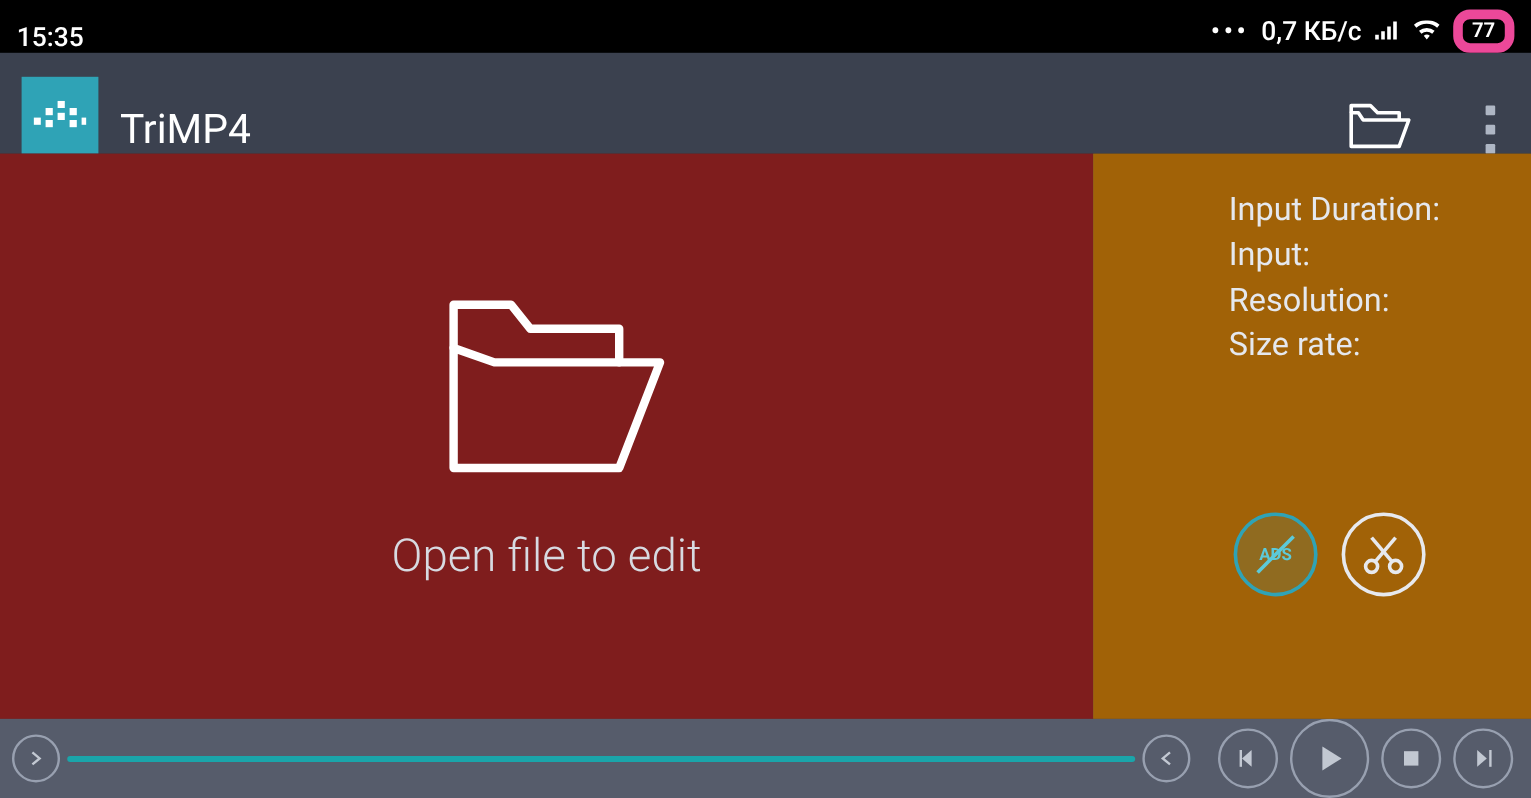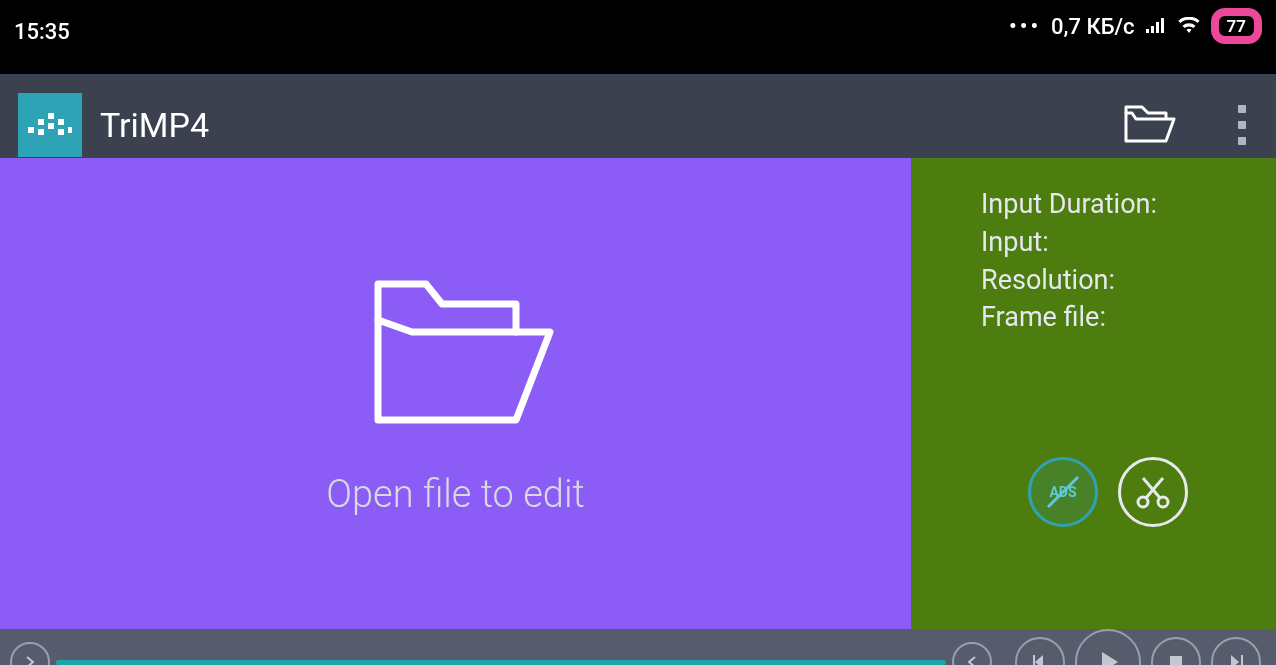--- a/index.html
+++ b/index.html
@@ -25,23 +25,22 @@
     padding: 0px 8px;
     font-size: 17px;
     font-weight: 600;
   }
 
   
   .app-header {
     height: 84px;
     background: #3b414f;
     display: flex;
-    align-items: center;
+    align-items: flex-end;
     padding: 17px 30px 0 18px;
-    margin-top: 30px;
   }
   .app-logo {
     width: 64px;
     height: 64px;
     background: #2fa3b6;
     display: flex;
     align-items: center;
     justify-content: center;
     margin-right: 18px;
   }
@@ -52,33 +51,33 @@
 
   
   .main {
     height: 471px;
     display: flex;
     background: #565c6b;
   }
   .preview-area {
     width: 911px;
     height: 100%;
-    background: #8b5cf6;
+    background: #7f1d1d;
     display: flex;
     flex-direction: column;
     align-items: center;
     justify-content: center;
     gap: 40px;
   }
   .preview-text { color: #d7dae1; font-size: 38px; font-weight: 300; }
 
   .side-panel {
     flex: 1;
-    background: #4d7c0f;
-    padding: 28px 0 0 70px;
+    background: #a16207;
+    padding: 28px 0 0 113px;
     position: relative;
   }
   .info-line { color: #e5e8ee; font-size: 27px; font-weight: 400; line-height: 1.4; }
   .action-buttons {
     position: absolute;
     bottom: 102px;
     left: 0;
     width: 100%;
     display: flex;
     align-items: center;
@@ -201,21 +200,21 @@
         <path d="M22 48 L22 148 L160 148 L194 60 L56 60 Z"></path>
       </svg>
     </span>
     <div class="preview-text">Open file to edit</div>
   </div>
 
   <div class="side-panel">
     <div class="info-line">Input Duration:</div>
     <div class="info-line">Input:</div>
     <div class="info-line">Resolution:</div>
-    <div class="info-line">Frame file:</div>
+    <div class="info-line">Size rate:</div>
 
     <div class="action-buttons">
       <div class="circle-btn ads-btn">
         <svg width="46" height="46" viewBox="0 0 46 46">
           <text x="23" y="28" text-anchor="middle" fill="#5ccad9" font-size="14" font-weight="bold">ADS</text>
           <line x1="8" y1="38" x2="38" y2="8" stroke="#5ccad9" stroke-width="3"></line>
         </svg>
       </div>
       <div class="circle-btn scissors-btn">
         <svg width="40" height="40" viewBox="0 0 40 40" fill="none" stroke="#e7e9ee" stroke-width="3">

